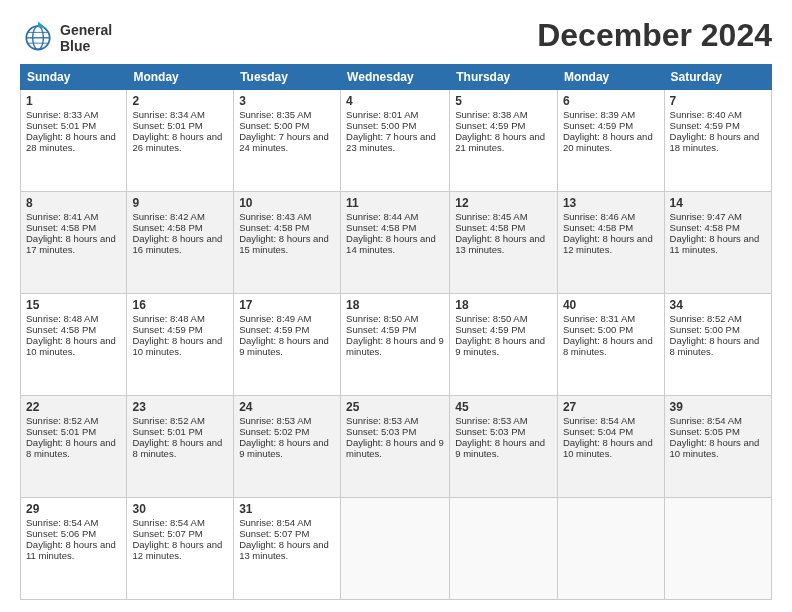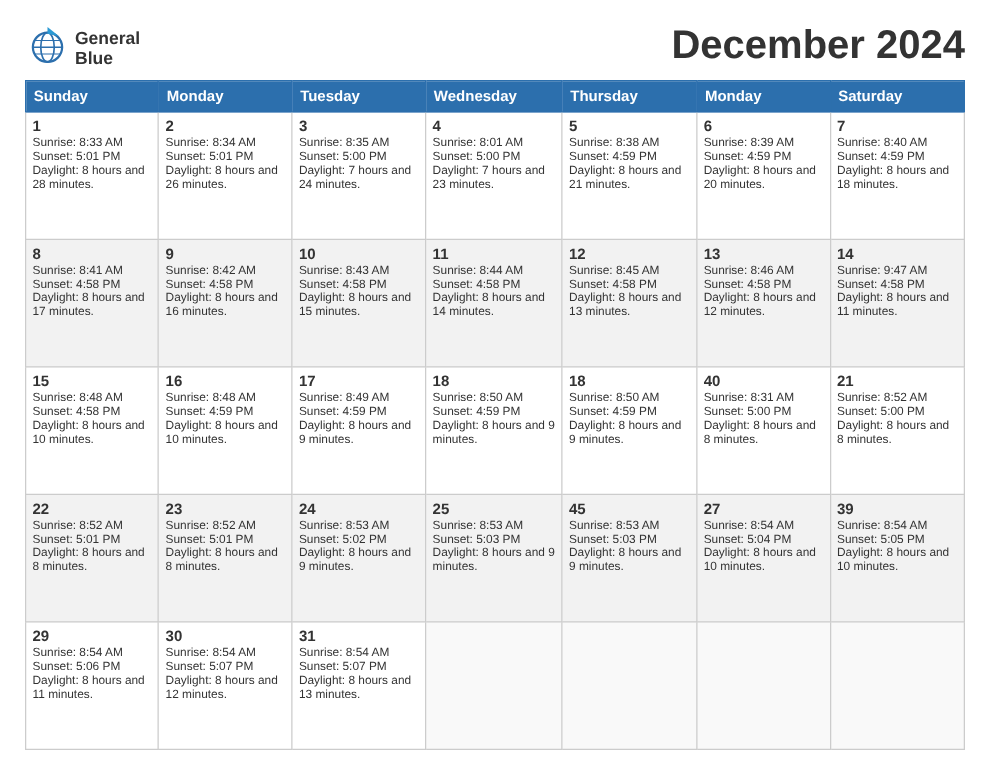--- a/index.html
+++ b/index.html
@@ -149,21 +149,21 @@
           <td><span class="day-num">13</span><span>Sunrise: 8:46 AM</span><br><span>Sunset: 4:58 PM</span><br><span>Daylight: 8 hours and 12 minutes.</span></td>
           <td><span class="day-num">14</span><span>Sunrise: 9:47 AM</span><br><span>Sunset: 4:58 PM</span><br><span>Daylight: 8 hours and 11 minutes.</span></td>
         </tr>
         <tr>
           <td><span class="day-num">15</span><span>Sunrise: 8:48 AM</span><br><span>Sunset: 4:58 PM</span><br><span>Daylight: 8 hours and 10 minutes.</span></td>
           <td><span class="day-num">16</span><span>Sunrise: 8:48 AM</span><br><span>Sunset: 4:59 PM</span><br><span>Daylight: 8 hours and 10 minutes.</span></td>
           <td><span class="day-num">17</span><span>Sunrise: 8:49 AM</span><br><span>Sunset: 4:59 PM</span><br><span>Daylight: 8 hours and 9 minutes.</span></td>
           <td><span class="day-num">18</span><span>Sunrise: 8:50 AM</span><br><span>Sunset: 4:59 PM</span><br><span>Daylight: 8 hours and 9 minutes.</span></td>
           <td><span class="day-num">18</span><span>Sunrise: 8:50 AM</span><br><span>Sunset: 4:59 PM</span><br><span>Daylight: 8 hours and 9 minutes.</span></td>
           <td><span class="day-num">40</span><span>Sunrise: 8:31 AM</span><br><span>Sunset: 5:00 PM</span><br><span>Daylight: 8 hours and 8 minutes.</span></td>
-          <td><span class="day-num">21</span><span>Sunrise: 8:52 AM</span><br><span>Sunset: 5:00 PM</span><br><span>Daylight: 8 hours and 8 minutes.</span></td>
+          <td><span class="day-num">34</span><span>Sunrise: 8:52 AM</span><br><span>Sunset: 5:00 PM</span><br><span>Daylight: 8 hours and 8 minutes.</span></td>
         </tr>
         <tr>
           <td><span class="day-num">22</span><span>Sunrise: 8:52 AM</span><br><span>Sunset: 5:01 PM</span><br><span>Daylight: 8 hours and 8 minutes.</span></td>
           <td><span class="day-num">23</span><span>Sunrise: 8:52 AM</span><br><span>Sunset: 5:01 PM</span><br><span>Daylight: 8 hours and 8 minutes.</span></td>
           <td><span class="day-num">24</span><span>Sunrise: 8:53 AM</span><br><span>Sunset: 5:02 PM</span><br><span>Daylight: 8 hours and 9 minutes.</span></td>
           <td><span class="day-num">25</span><span>Sunrise: 8:53 AM</span><br><span>Sunset: 5:03 PM</span><br><span>Daylight: 8 hours and 9 minutes.</span></td>
           <td><span class="day-num">45</span><span>Sunrise: 8:53 AM</span><br><span>Sunset: 5:03 PM</span><br><span>Daylight: 8 hours and 9 minutes.</span></td>
           <td><span class="day-num">27</span><span>Sunrise: 8:54 AM</span><br><span>Sunset: 5:04 PM</span><br><span>Daylight: 8 hours and 10 minutes.</span></td>
           <td><span class="day-num">39</span><span>Sunrise: 8:54 AM</span><br><span>Sunset: 5:05 PM</span><br><span>Daylight: 8 hours and 10 minutes.</span></td>
         </tr>

